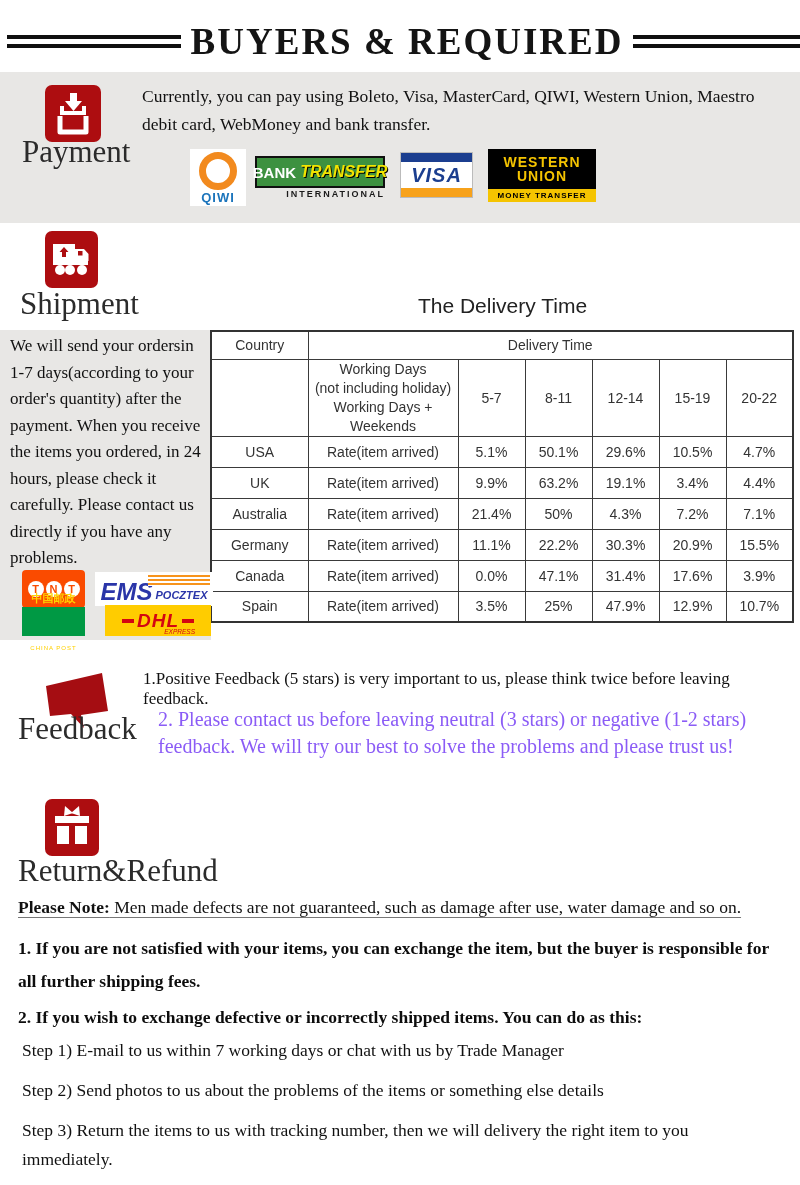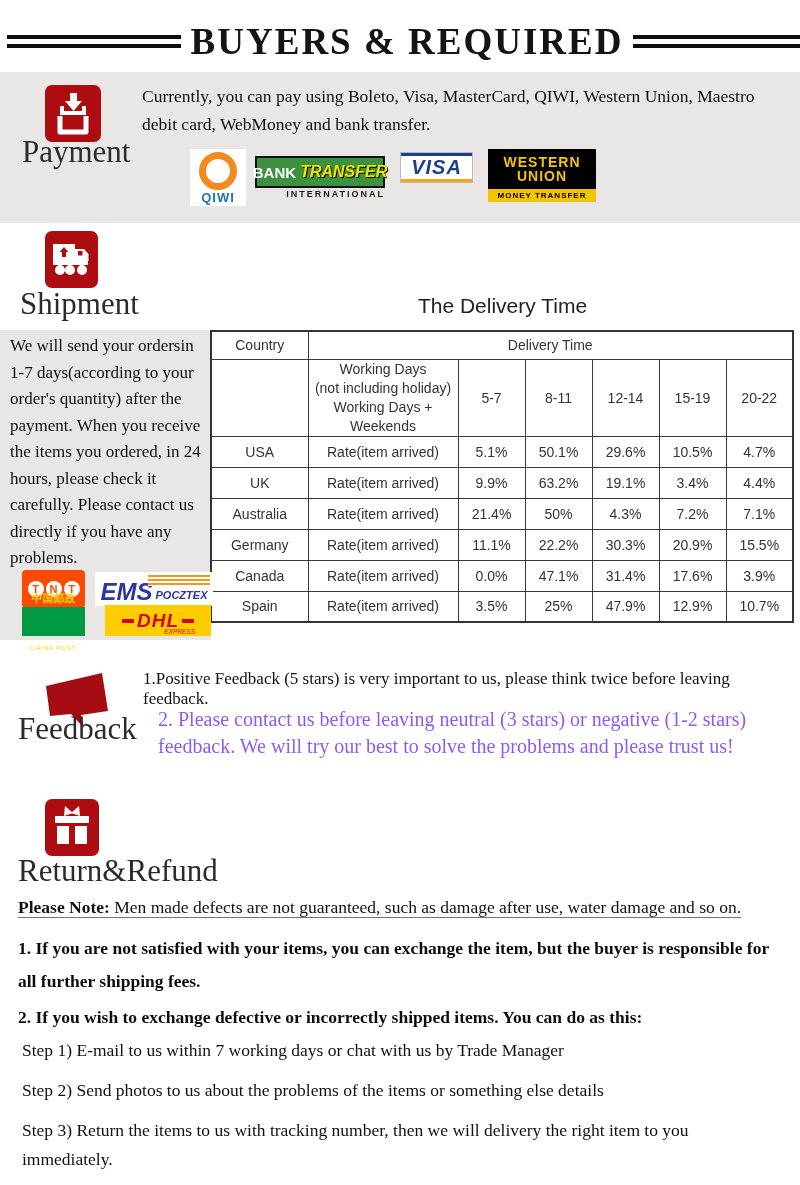--- a/index.html
+++ b/index.html
@@ -20,21 +20,21 @@
   .pay-desc { position:absolute; left:142px; top:82px; width:650px; font-size:17.5px; line-height:28px; color:#111; }
   .logo-box { position:absolute; box-sizing:border-box; }
   .logo-qiwi { left:190px; top:149px; width:56px; height:57px; background:#fff; text-align:center; }
   .qiwi-ring { width:24px; height:24px; border:7px solid #f28a1e; border-radius:50%; margin:3px auto 0; }
   .qiwi-text { font-family:"Liberation Sans",sans-serif; font-weight:bold; color:#1c75bc; font-size:13px; letter-spacing:1px; }
   .logo-bank { left:255px; top:156px; width:130px; height:47px; }
   .bank-top { box-sizing:border-box; height:32px; background:#3d9140; border:2px solid #101010; display:flex; align-items:center; justify-content:center; gap:4px; font-family:"Liberation Sans",sans-serif; }
   .bank-w1 { color:#fff; font-weight:bold; font-size:15px; }
   .bank-w2 { color:#f2e400; font-weight:bold; font-style:italic; font-size:16px; text-shadow:1px 1px 0 #000; }
   .bank-sub { text-align:right; font-family:"Liberation Sans",sans-serif; font-size:9px; font-weight:bold; letter-spacing:2px; color:#1a1a1a; margin-top:1px; }
-  .logo-visa { left:400px; top:152px; width:73px; height:31px; background:#fff; border:1px solid #bbb; display:flex; flex-direction:column; }
+  .logo-visa { left:400px; top:152px; width:73px; height:46px; background:#fff; border:1px solid #bbb; display:flex; flex-direction:column; }
   .visa-bar-top { height:9px; background:#1b3e8f; }
   .visa-text { flex:1; display:flex; align-items:center; justify-content:center; font-family:"Liberation Sans",sans-serif; font-weight:bold; font-style:italic; font-size:20px; color:#1b3e8f; letter-spacing:1px; }
   .visa-bar-bot { height:9px; background:#f7a21b; }
   .logo-wu { left:488px; top:149px; width:108px; height:53px; background:#000; display:flex; flex-direction:column; }
   .wu-words { flex:1; display:flex; flex-direction:column; align-items:center; justify-content:center; font-family:"Liberation Sans",sans-serif; font-weight:bold; color:#f5c400; font-size:14px; line-height:14px; letter-spacing:1px; }
   .wu-strip { height:13px; background:#f5c400; display:flex; align-items:center; justify-content:center; font-family:"Liberation Sans",sans-serif; font-weight:bold; font-size:8px; color:#000; letter-spacing:1px; }
 
   
   .ship-title { position:absolute; left:210px; top:294px; width:585px; text-align:center; font-family:"Liberation Sans",sans-serif; font-size:21px; color:#222; }
   .ship-panel { position:absolute; left:0; top:330px; width:211px; height:310px; background:#e8e7e5; }

